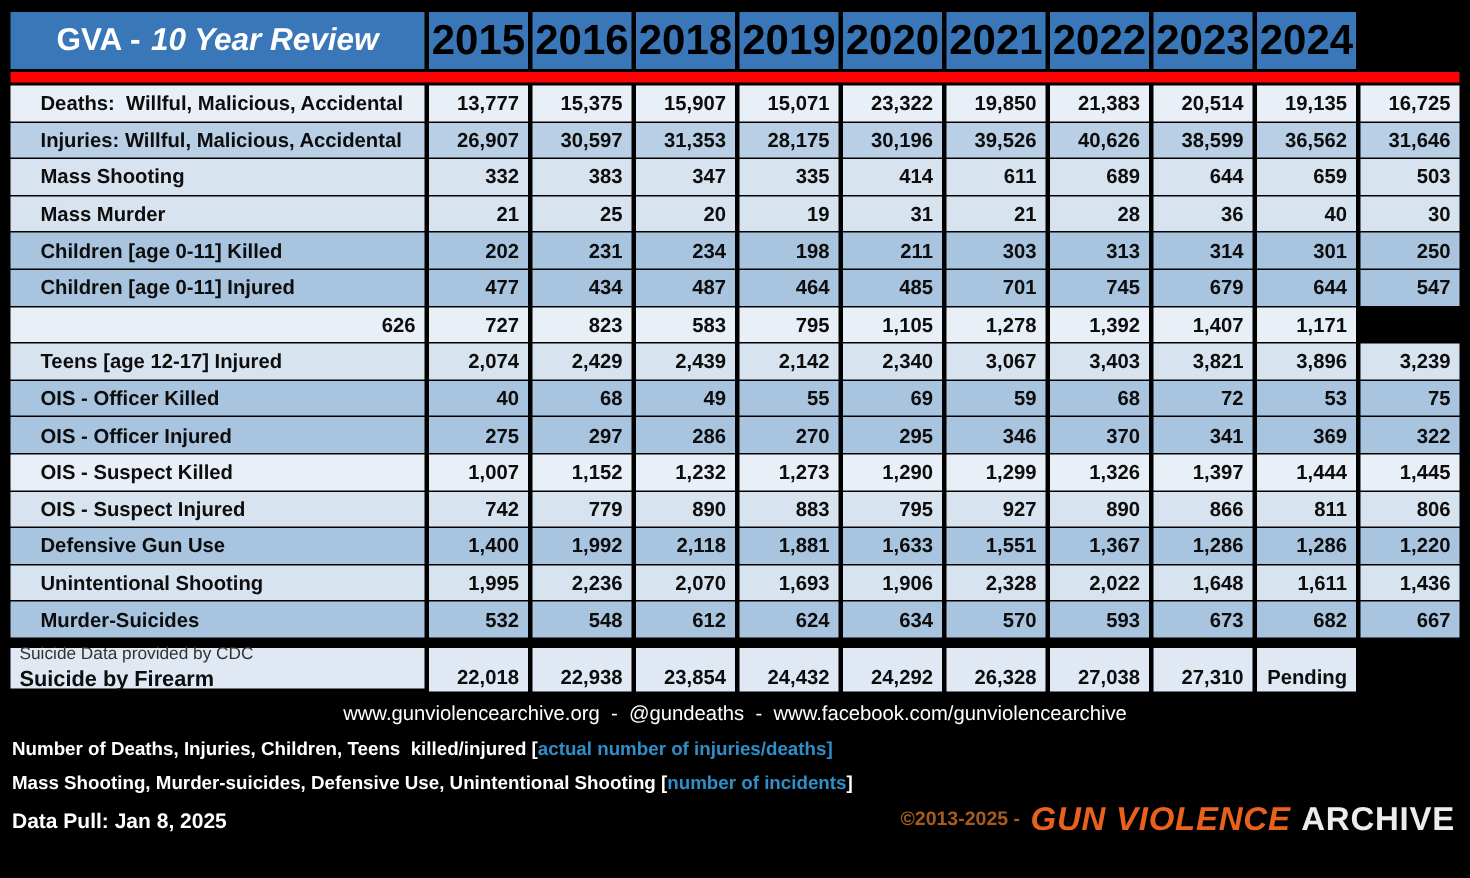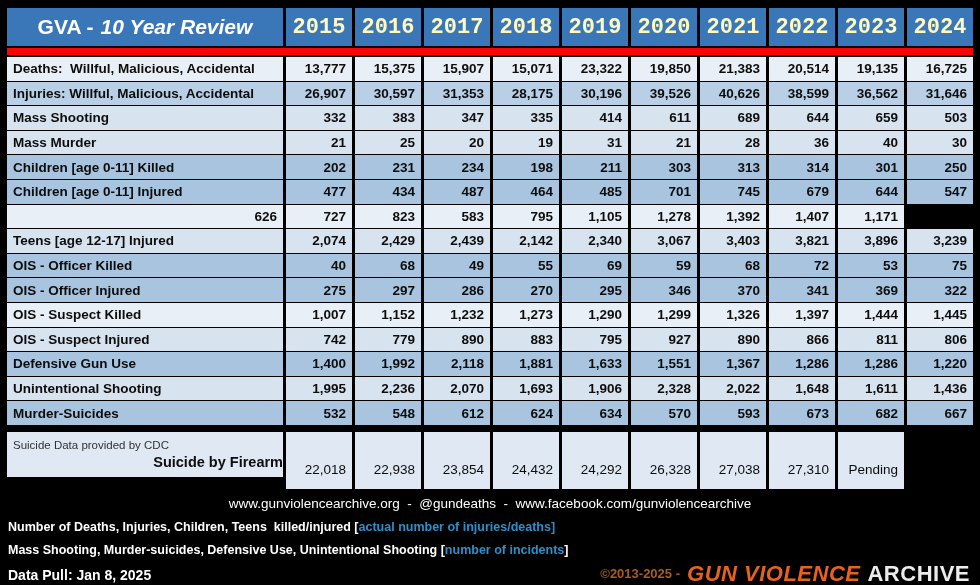--- a/index.html
+++ b/index.html
@@ -8,40 +8,40 @@
     font-family:"Liberation Sans",sans-serif;
     position:relative;
   }
   .table-wrap{margin:8px 7px 0 7px;width:966px;}
   .grid{display:grid;grid-template-columns:276px repeat(10,1fr);column-gap:3px;background:#000;}
   
   .header-row .hcell{background:#3a77b8;height:38px;display:flex;align-items:center;justify-content:center;}
   .title-cell{color:#fff;font-size:21px;}
   .title-bold{font-weight:bold;margin-right:7px;}
   .title-italic{font-style:italic;font-weight:600;}
-  .year-cell{color:#fef9c3;font-size:22px;font-weight:bold;font-family:Liberation Mono, monospace;}
+  .year-cell{color:#000000;font-size:28px;font-weight:bold;}
   
   .stripe{height:7px;background:#fb0404;margin:2px 0;}
   
   .tbody{display:flex;flex-direction:column;row-gap:1px;background:#000;margin-top:1px;}
   .trow .cell{height:23.6px;display:flex;align-items:center;font-size:13.5px;font-weight:bold;color:#0d0d0d;}
-  .trow .label{padding-left:6px;white-space:pre;overflow:hidden;}
+  .trow .label{padding-left:20px;white-space:pre;overflow:hidden;}
   .trow .val{justify-content:flex-end;padding-right:6px;}
   .trow.l1 .cell{background:#e9eff7;}
   .trow.l2 .cell{background:#d8e3f0;}
   .trow.inj .cell{background:#b9cfe5;}
   .trow.med .cell{background:#a8c4df;}
   
   .suicide-row{margin-top:7px;}
-  .suicide-row .scell{background:#dfe8f3;height:45px;}
+  .suicide-row .scell{background:#dfe8f3;height:27px;}
   .suicide-label-cell{display:flex;flex-direction:column;justify-content:center;padding-left:6px;}
   .suicide-note{font-size:11.5px;font-weight:normal;color:#333;line-height:1.35;}
-  .suicide-name{font-size:14.5px;font-weight:bold;color:#0d0d0d;line-height:1.25;text-align:right;}
+  .suicide-name{font-size:14.5px;font-weight:bold;color:#0d0d0d;line-height:1.25;}
   .suicide-row .sval{display:flex;align-items:flex-end;justify-content:flex-end;
-    padding:0 6px 12px 0;font-size:13.5px;font-weight:normal;color:#0d0d0d;}
+    padding:0 6px 2px 0;font-size:13.5px;font-weight:bold;color:#0d0d0d;}
   
   .links-line{margin-top:7px;text-align:center;color:#fff;font-weight:normal;font-size:13.5px;white-space:pre;}
   .note-line{margin:9px 0 0 8px;font-size:12.5px;font-weight:bold;color:#fff;white-space:pre;}
   .note-blue{color:#2f8fc9;}
   .bottom-band{display:flex;justify-content:space-between;align-items:flex-end;margin:4px 10px 0 8px;}
   .data-pull{font-size:14px;font-weight:bold;color:#fff;padding-bottom:8px;}
   .copyright{display:flex;align-items:center;gap:7px;padding-bottom:4px;}
   .copy-prefix{color:#a85c1e;font-size:13px;font-weight:bold;}
   .brand-orange{color:#e8611d;font-size:22px;font-weight:bold;font-style:italic;letter-spacing:0.5px;}
   .brand-white{color:#ececec;font-size:22px;font-weight:bold;letter-spacing:0.5px;}
@@ -52,21 +52,20 @@
 <div class="table-wrap">
 
   <div class="grid header-row">
     <div class="hcell title-cell">
       <span class="title-bold">GVA -</span>
       <span class="title-italic">10 Year Review</span>
     </div>
 
   <div class="hcell year-cell">2015</div>
       <div class="hcell year-cell">2016</div>
-      <div class="hcell year-cell">2017</div>
       <div class="hcell year-cell">2018</div>
       <div class="hcell year-cell">2019</div>
       <div class="hcell year-cell">2020</div>
       <div class="hcell year-cell">2021</div>
       <div class="hcell year-cell">2022</div>
       <div class="hcell year-cell">2023</div>
       <div class="hcell year-cell">2024</div>
     </div>
 
   <div class="stripe"></div>

